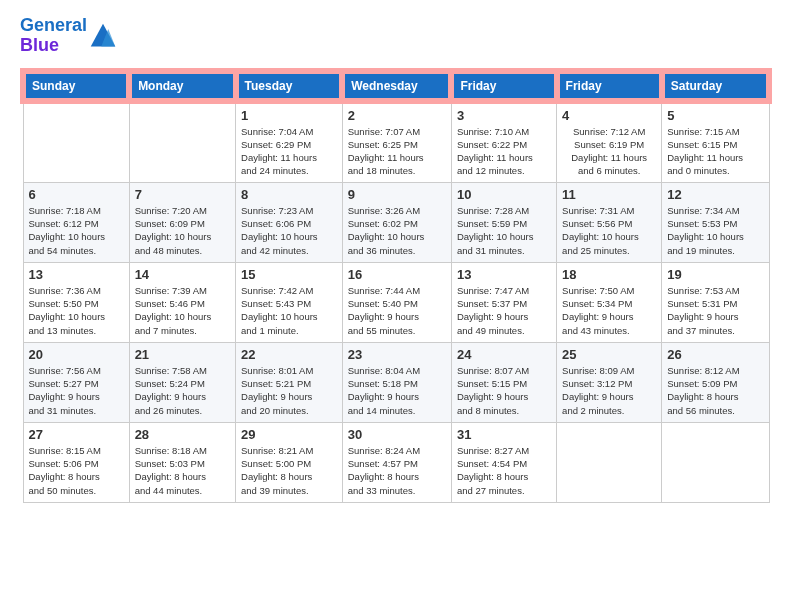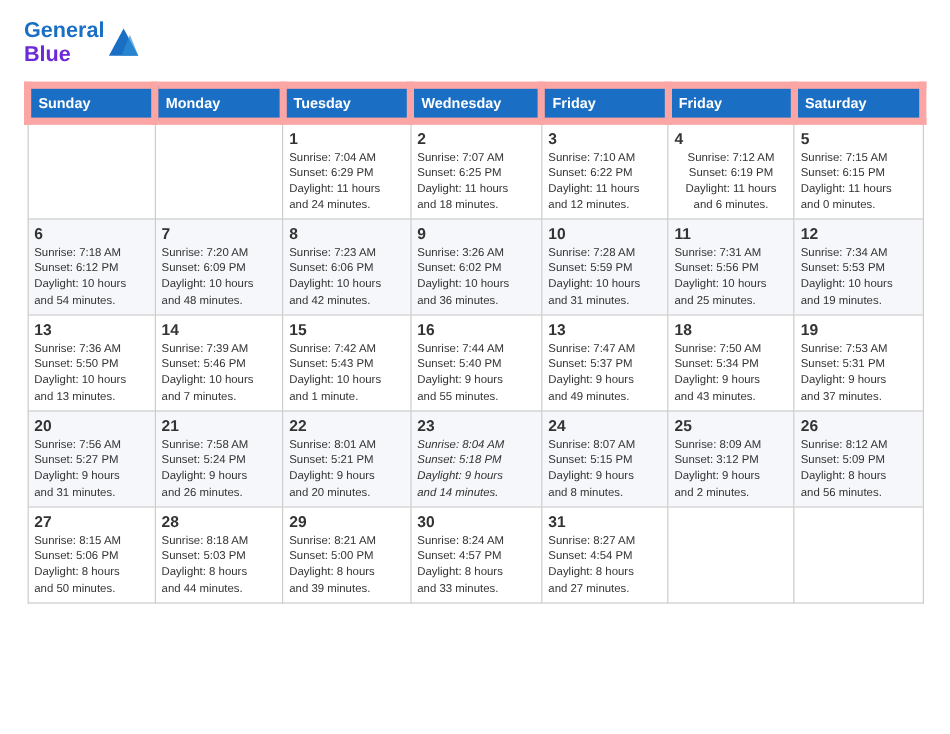--- a/index.html
+++ b/index.html
@@ -291,21 +291,21 @@
           </td>
           <td>
             <span class="day-num">22</span>
             <div class="day-info" style="white-space: pre-line;">Sunrise: 8:01 AM
 Sunset: 5:21 PM
 Daylight: 9 hours
 and 20 minutes.</div>
           </td>
           <td>
             <span class="day-num">23</span>
-            <div class="day-info" style="white-space: pre-line; font-style: italic;">Sunrise: 8:04 AM
+            <div class="day-info" style="white-space: pre-line;">Sunrise: 8:04 AM
 Sunset: 5:18 PM
 Daylight: 9 hours
 and 14 minutes.</div>
           </td>
           <td>
             <span class="day-num">24</span>
             <div class="day-info" style="white-space: pre-line;">Sunrise: 8:07 AM
 Sunset: 5:15 PM
 Daylight: 9 hours
 and 8 minutes.</div>

